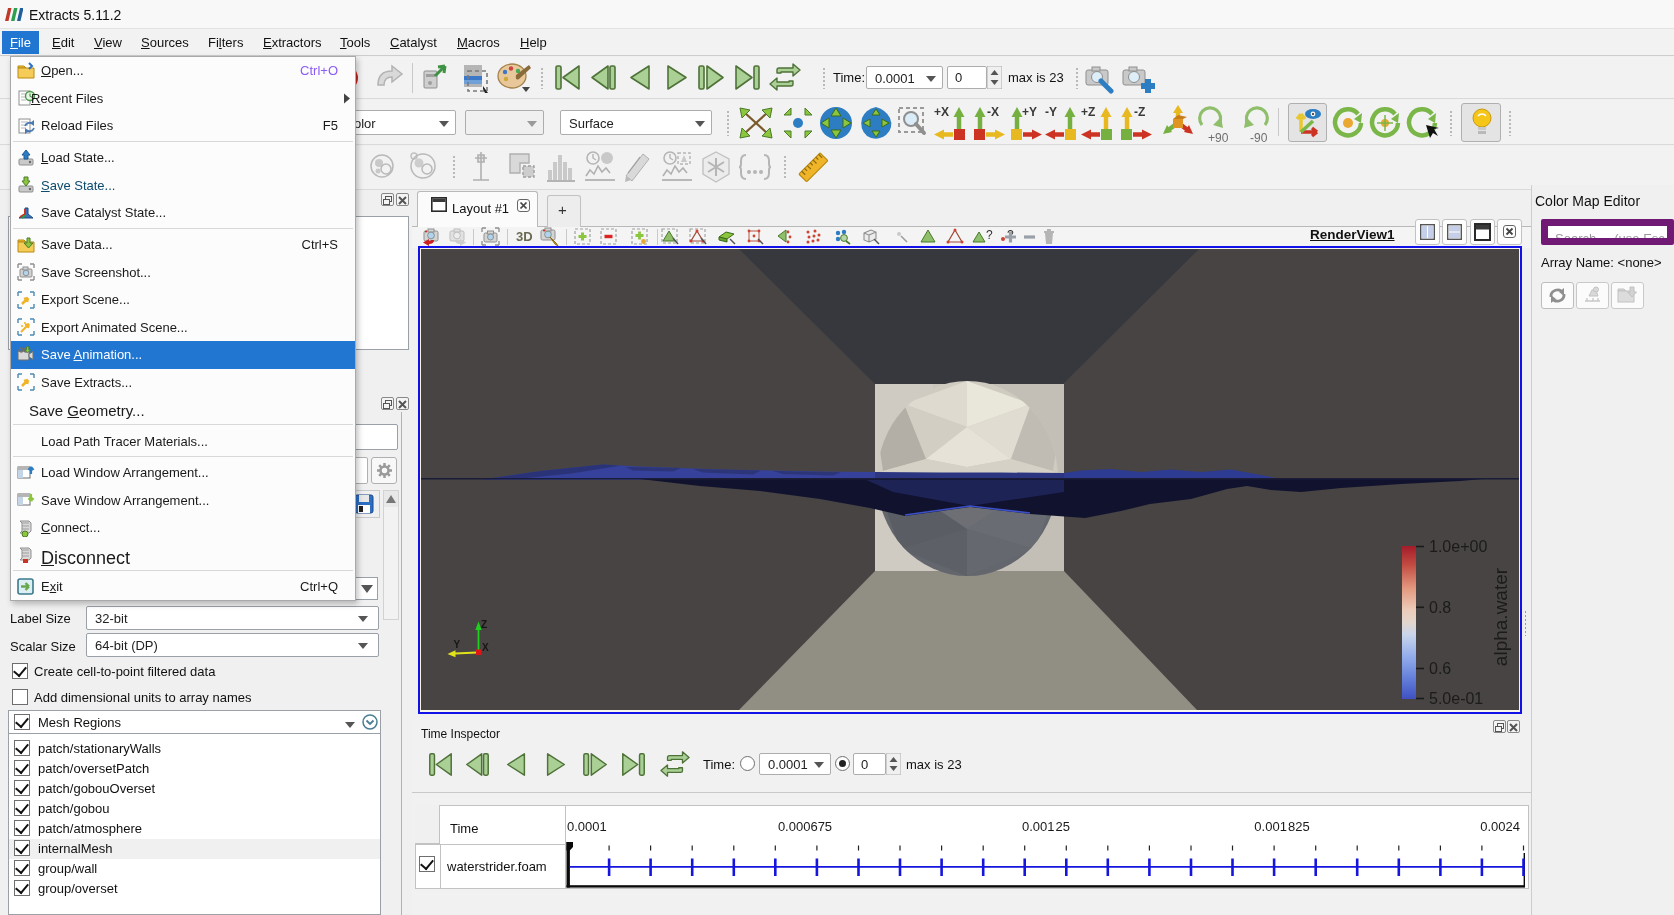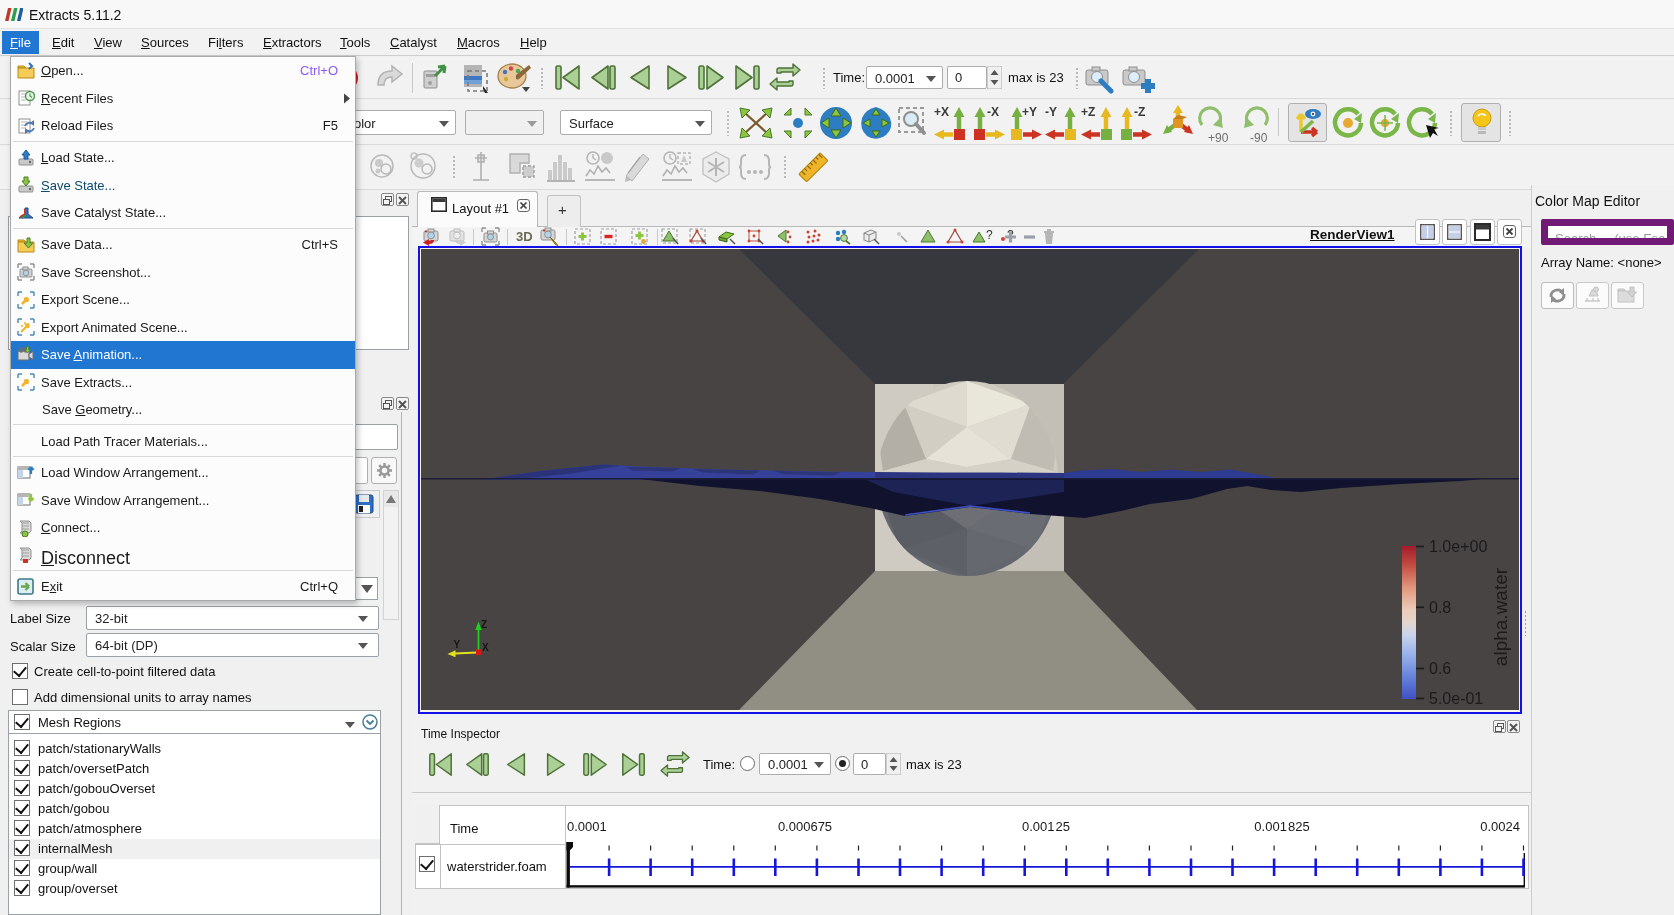--- a/index.html
+++ b/index.html
@@ -889,21 +889,21 @@
     <path d="M12 1 L15 4 L12 7" stroke="#2d6fc2" stroke-width="2" fill="none"></path>
   </svg>
 <div class="abs" style="left:41px;top:63px;font-size:13px;color:#1a1a1a;white-space:nowrap"><u>O</u>pen...</div>
 <div class="abs" style="right:1336px;top:63px;font-size:13px;color:#8b5cf6">Ctrl+O</div>
 <svg class="ico" style="left:17px;top:89.0px" width="18" height="18" viewBox="0 0 18 18">
     <rect x="2" y="2" width="11" height="14" fill="#fff" stroke="#8f8f8f"></rect>
     <path d="M4 5 l7 0 M4 8 l7 0 M4 11 l5 0" stroke="#b5b5b5"></path>
     <circle cx="13" cy="7" r="4.5" fill="#e8f4e8" stroke="#4a9a4a" stroke-width="1.4"></circle>
     <path d="M13 4.5 L13 7 L15 8.5" stroke="#4a9a4a" stroke-width="1.2" fill="none"></path>
   </svg>
-<div class="abs" style="left:41px;top:90.5px;font-size:13px;color:#1a1a1a;white-space:nowrap"><u>R</u>ecent Files</div>
+<div class="abs" style="left:31px;top:90.5px;font-size:13px;color:#1a1a1a;white-space:nowrap"><u>R</u>ecent Files</div>
 <svg class="ico" style="left:343px;top:93.0px" width="8" height="11" viewBox="0 0 8 11">
     <path d="M1 0.5 L7 5.5 L1 10.5 Z" fill="#444"></path>
   </svg>
 <svg class="ico" style="left:17px;top:116.5px" width="18" height="18" viewBox="0 0 18 18">
     <rect x="2" y="2" width="11" height="14" fill="#fff" stroke="#8f8f8f"></rect>
     <path d="M4 5 l7 0 M4 8 l7 0 M4 11 l5 0" stroke="#b5b5b5"></path>
     <path d="M8 9 A5 5 0 0 1 16 7" stroke="#4a7ab5" stroke-width="1.8" fill="none"></path>
     <polygon points="17,3 17,9 13,6" fill="#4a7ab5"></polygon>
     <path d="M17 11 A5 5 0 0 1 9 13" stroke="#4a7ab5" stroke-width="1.8" fill="none"></path>
     <polygon points="8,17 8,11 12,14" fill="#4a7ab5"></polygon>
@@ -963,21 +963,21 @@
     <circle cx="9" cy="4" r="2" fill="none" stroke="#6e6e6e" stroke-width="1.3"></circle>
     <polygon points="12,8 16,5.5 16,13.5 12,11" fill="#d9d9d9" stroke="#6e6e6e"></polygon>
     <path d="M13 1 L13 5 L15.5 5 L11.5 9 L7.5 5 L10 5 L10 1 Z" fill="#8cc63f" stroke="#4a7a2a" transform="translate(2 0) scale(0.75)"></path>
   </svg>
 <div class="abs" style="left:41px;top:347px;font-size:13px;color:#fff;white-space:nowrap">Save <u>A</u>nimation...</div>
 <svg class="ico" style="left:17px;top:373.0px" width="18" height="18" viewBox="0 0 18 18">
     <path d="M1 1 L5 1 M1 1 L1 5 M13 1 L17 1 M17 1 L17 5 M1 17 L5 17 M1 13 L1 17 M13 17 L17 17 M17 13 L17 17" stroke="#4a8ab5" stroke-width="1.4"></path>
     <path d="M5 13 L11 7 M11 7 L7 8 M11 7 L10 11" stroke="#f0b429" stroke-width="2.6" fill="none"></path>
   </svg>
 <div class="abs" style="left:41px;top:374.5px;font-size:13px;color:#1a1a1a;white-space:nowrap">Save Extracts...</div>
-<div class="abs" style="left:42px;top:402px;font-size:13px;color:#1a1a1a;white-space:nowrap">Save <u>G</u>eometry...</div>
+<div class="abs" style="left:29px;top:402px;font-size:15px;color:#1a1a1a;white-space:nowrap">Save <u>G</u>eometry...</div>
 <div class="abs" style="left:13px;top:424.3px;width:340px;height:1px;background:#d8d8d8"></div>
 <div class="abs" style="left:41px;top:433.5px;font-size:13px;color:#1a1a1a;white-space:nowrap">Load Path Tracer Materials...</div>
 <div class="abs" style="left:13px;top:455.8px;width:340px;height:1px;background:#d8d8d8"></div>
 <svg class="ico" style="left:17px;top:463.5px" width="18" height="18" viewBox="0 0 18 18">
     <rect x="1" y="3" width="12" height="11" fill="#fff" stroke="#6e6e6e"></rect>
     <rect x="1" y="3" width="12" height="3" fill="#b5b5b5"></rect>
     <rect x="1" y="6" width="5" height="8" fill="#c5d5e8"></rect>
     <path d="M14 10 L14 3 M14 3 L11.5 6 M14 3 L16.5 6" stroke="#2d7dc2" stroke-width="2.2" fill="none"></path>
   </svg>
 <div class="abs" style="left:41px;top:465px;font-size:13px;color:#1a1a1a;white-space:nowrap">Load Window Arrangement...</div>

